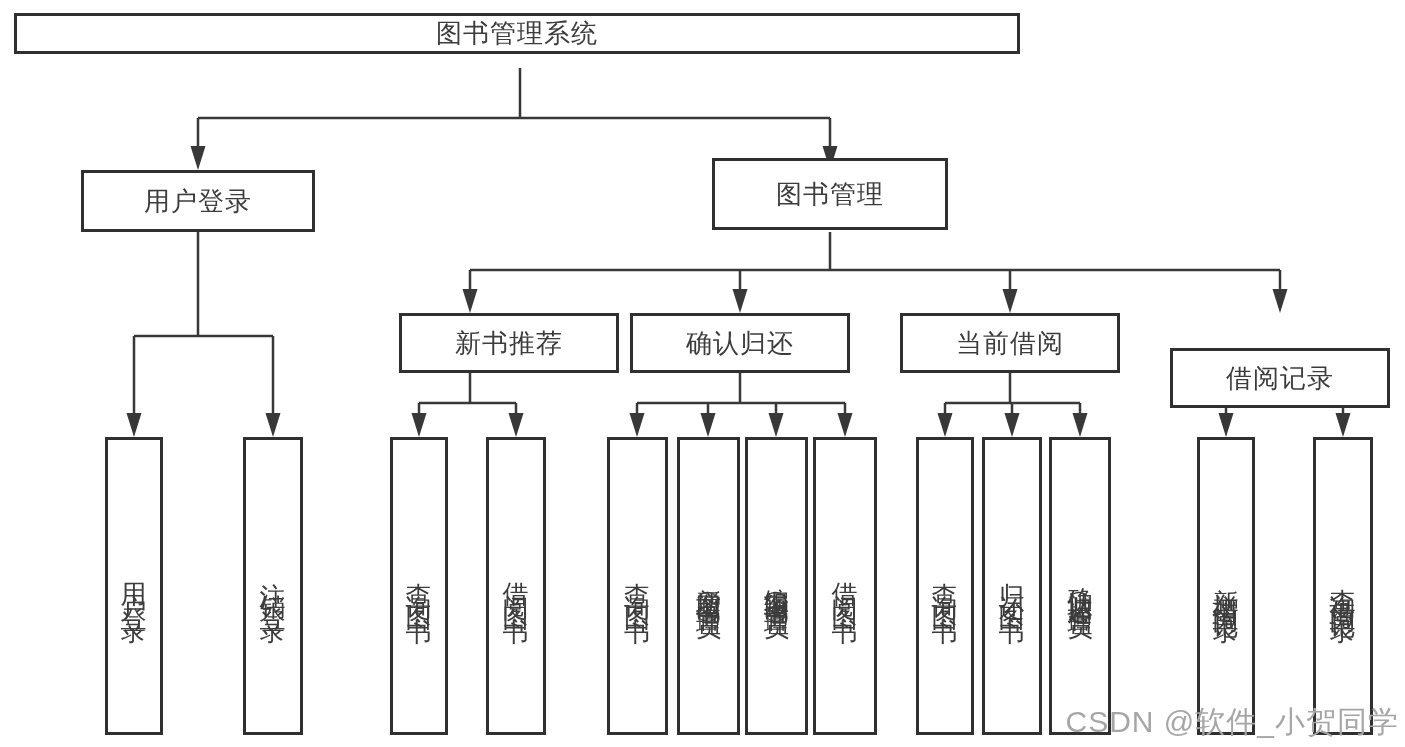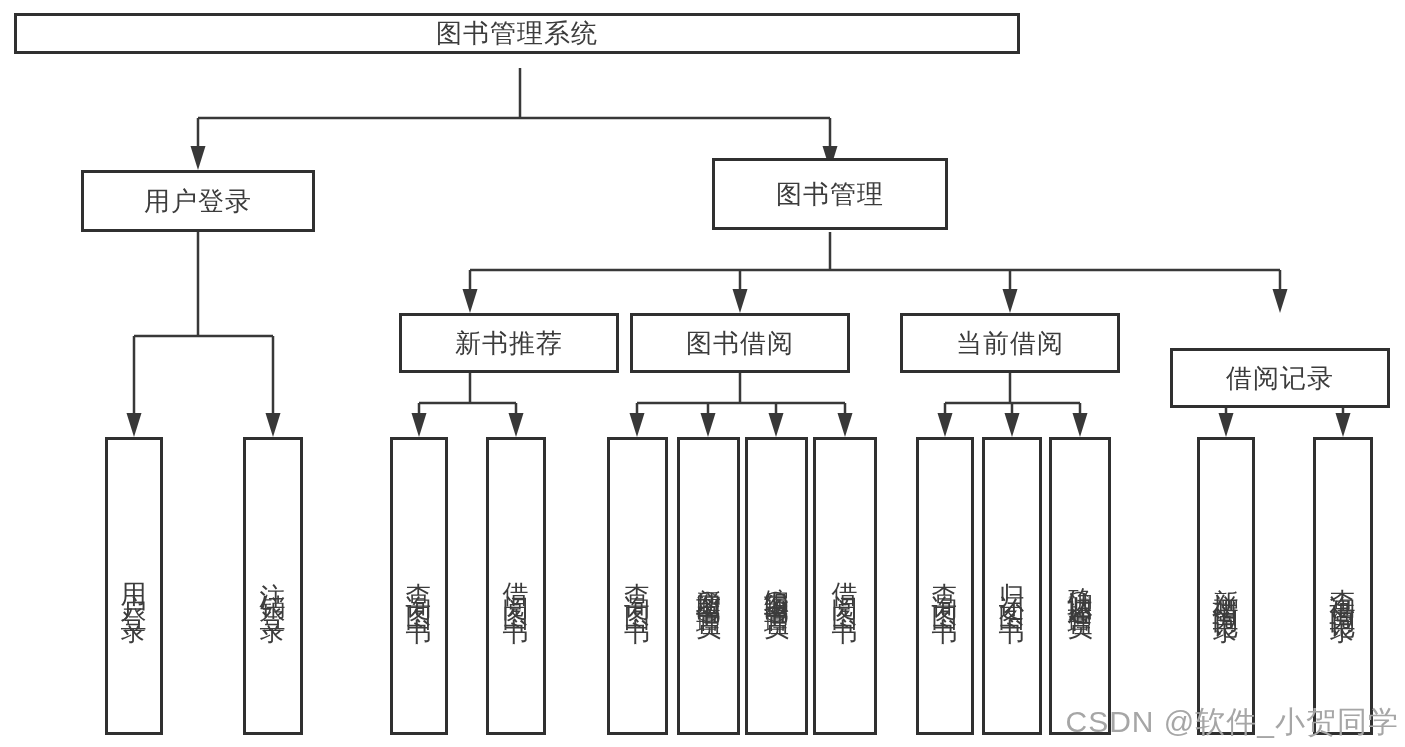--- a/index.html
+++ b/index.html
@@ -65,21 +65,21 @@
     <span>用户登录</span>
   </div>
   <div class="hbox" style="left:712px;top:158px;width:236px;height:72px;">
     <span>图书管理</span>
   </div>
 
   <div class="hbox" style="left:360px;top:313px;width:220px;height:60px;margin-left:39px;">
     <span>新书推荐</span>
   </div>
   <div class="hbox" style="left:630px;top:313px;width:220px;height:60px;">
-    <span>图书借阅</span>
+    <span>确认归还</span>
   </div>
   <div class="hbox" style="left:900px;top:313px;width:220px;height:60px;">
     <span>当前借阅</span>
   </div>
   <div class="hbox" style="left:1170px;top:313px;width:220px;height:60px;margin-top:35px;">
     <span>借阅记录</span>
   </div>
 
   <div class="vbox" style="left:105px;width:58px;">
     <span>用户登录</span>

